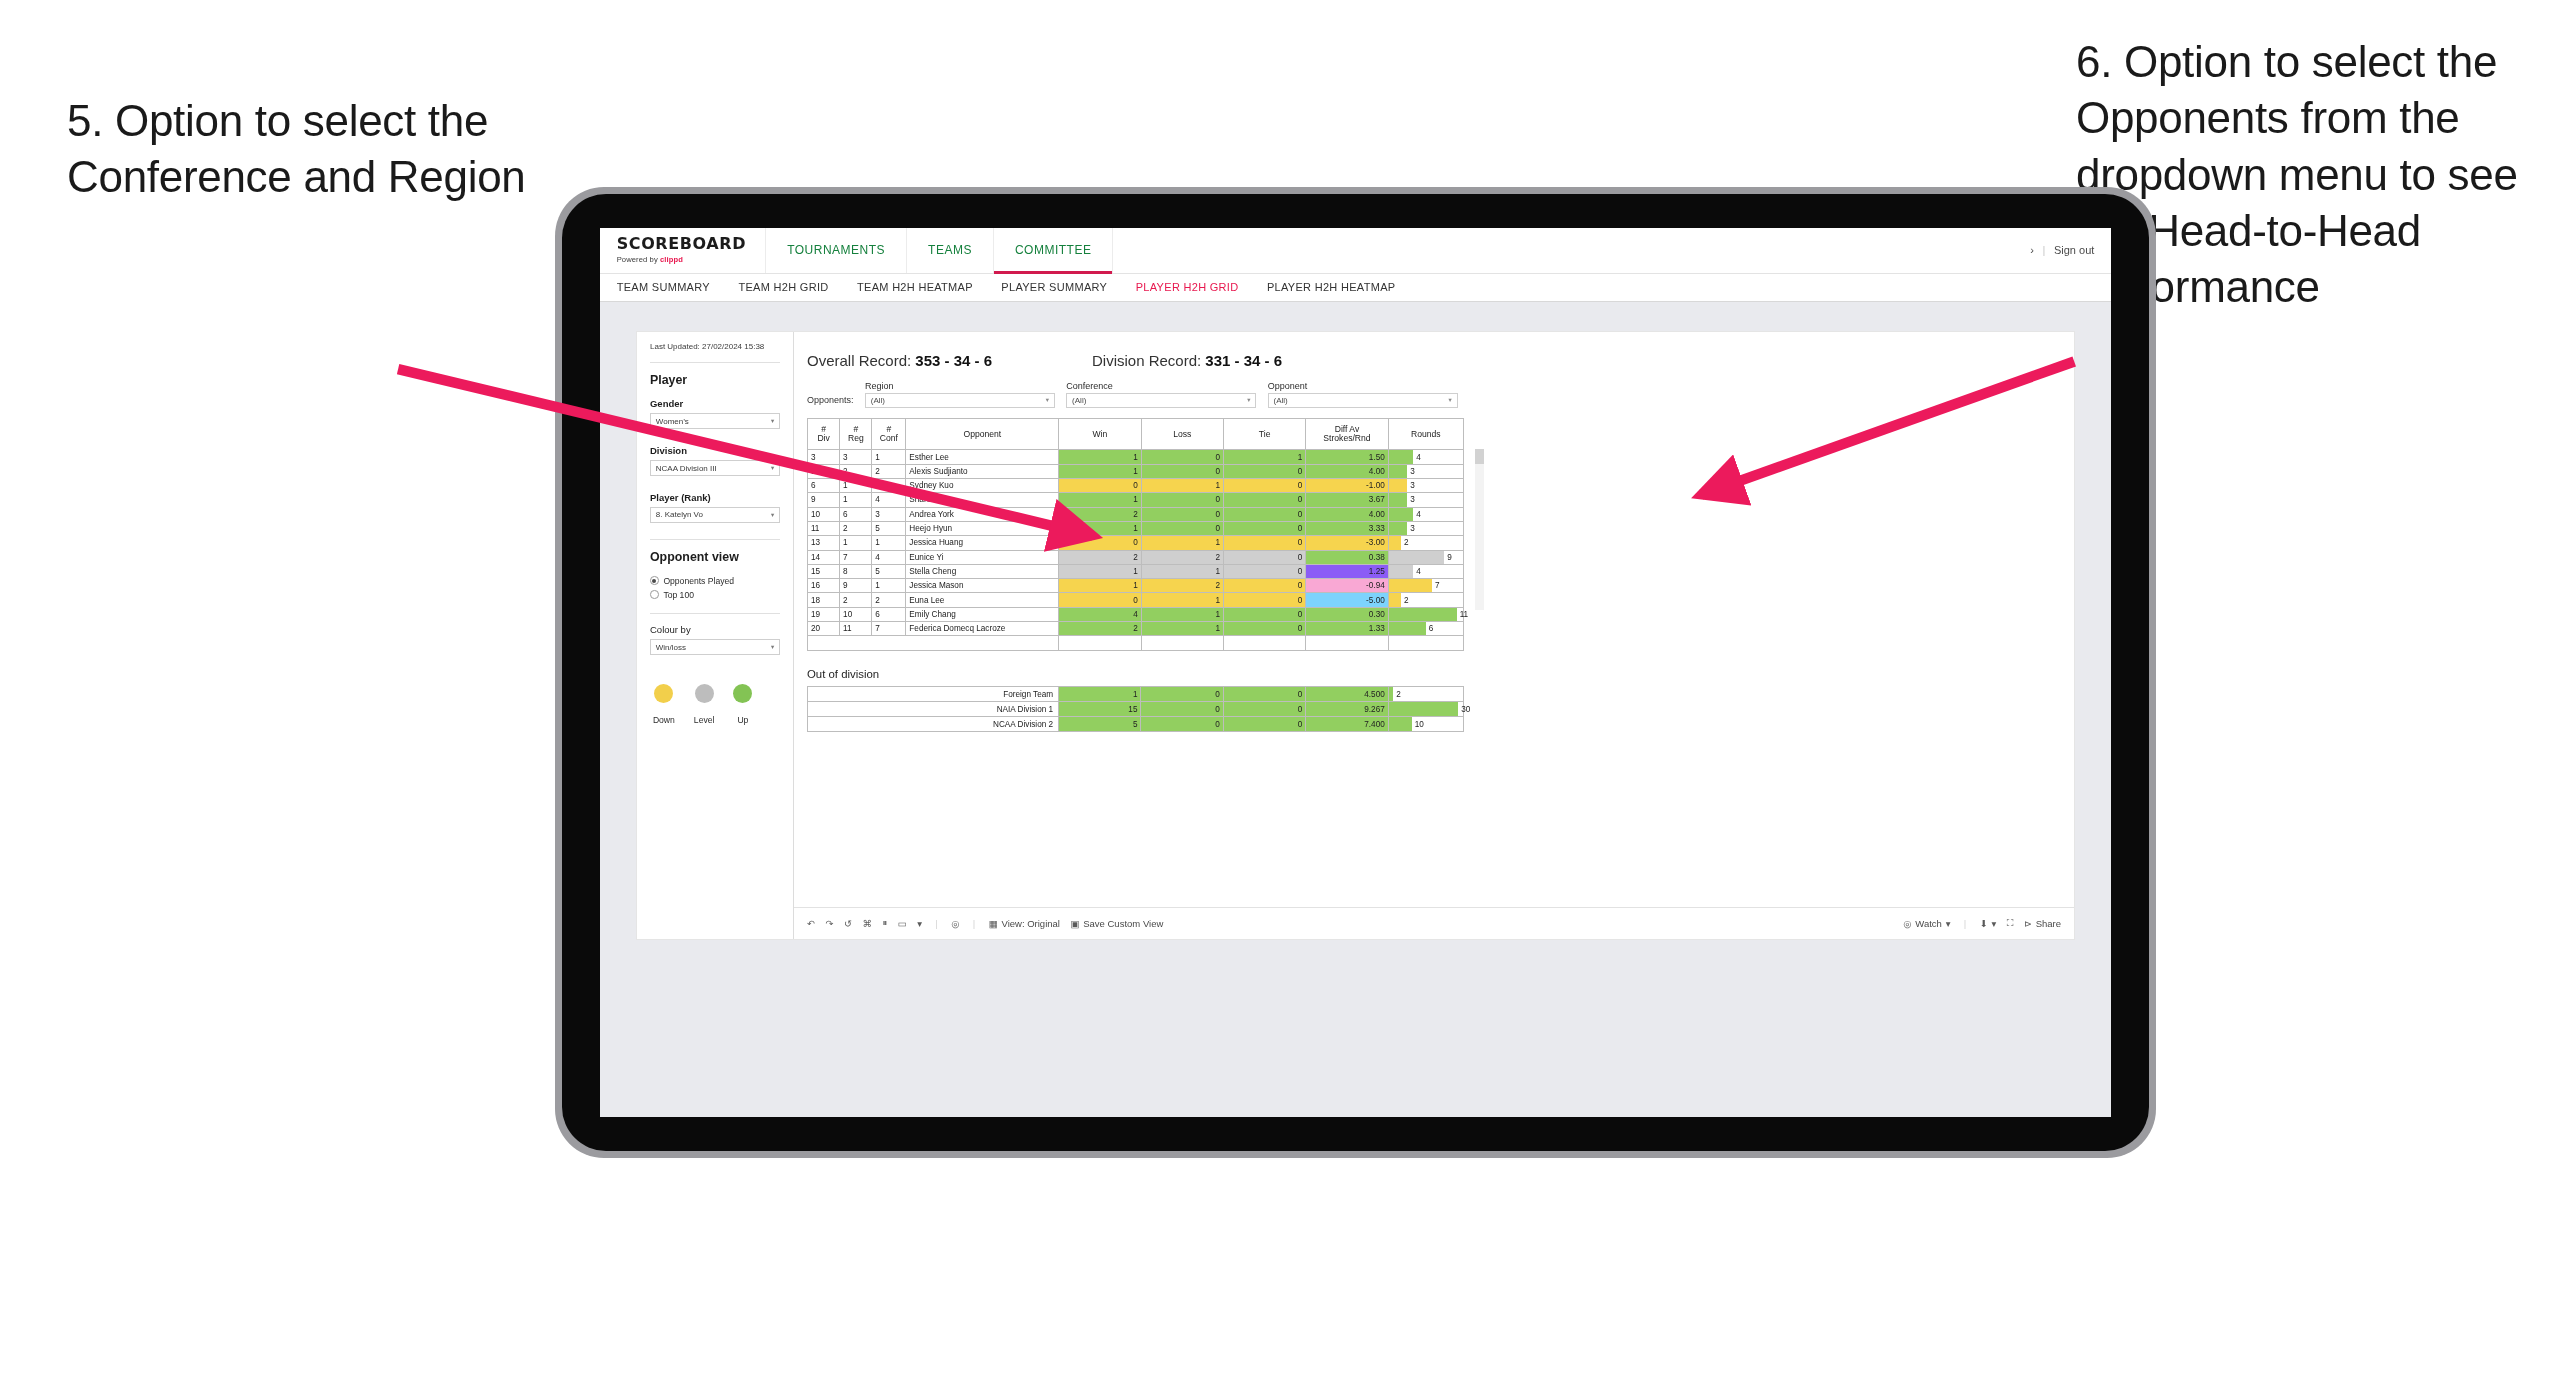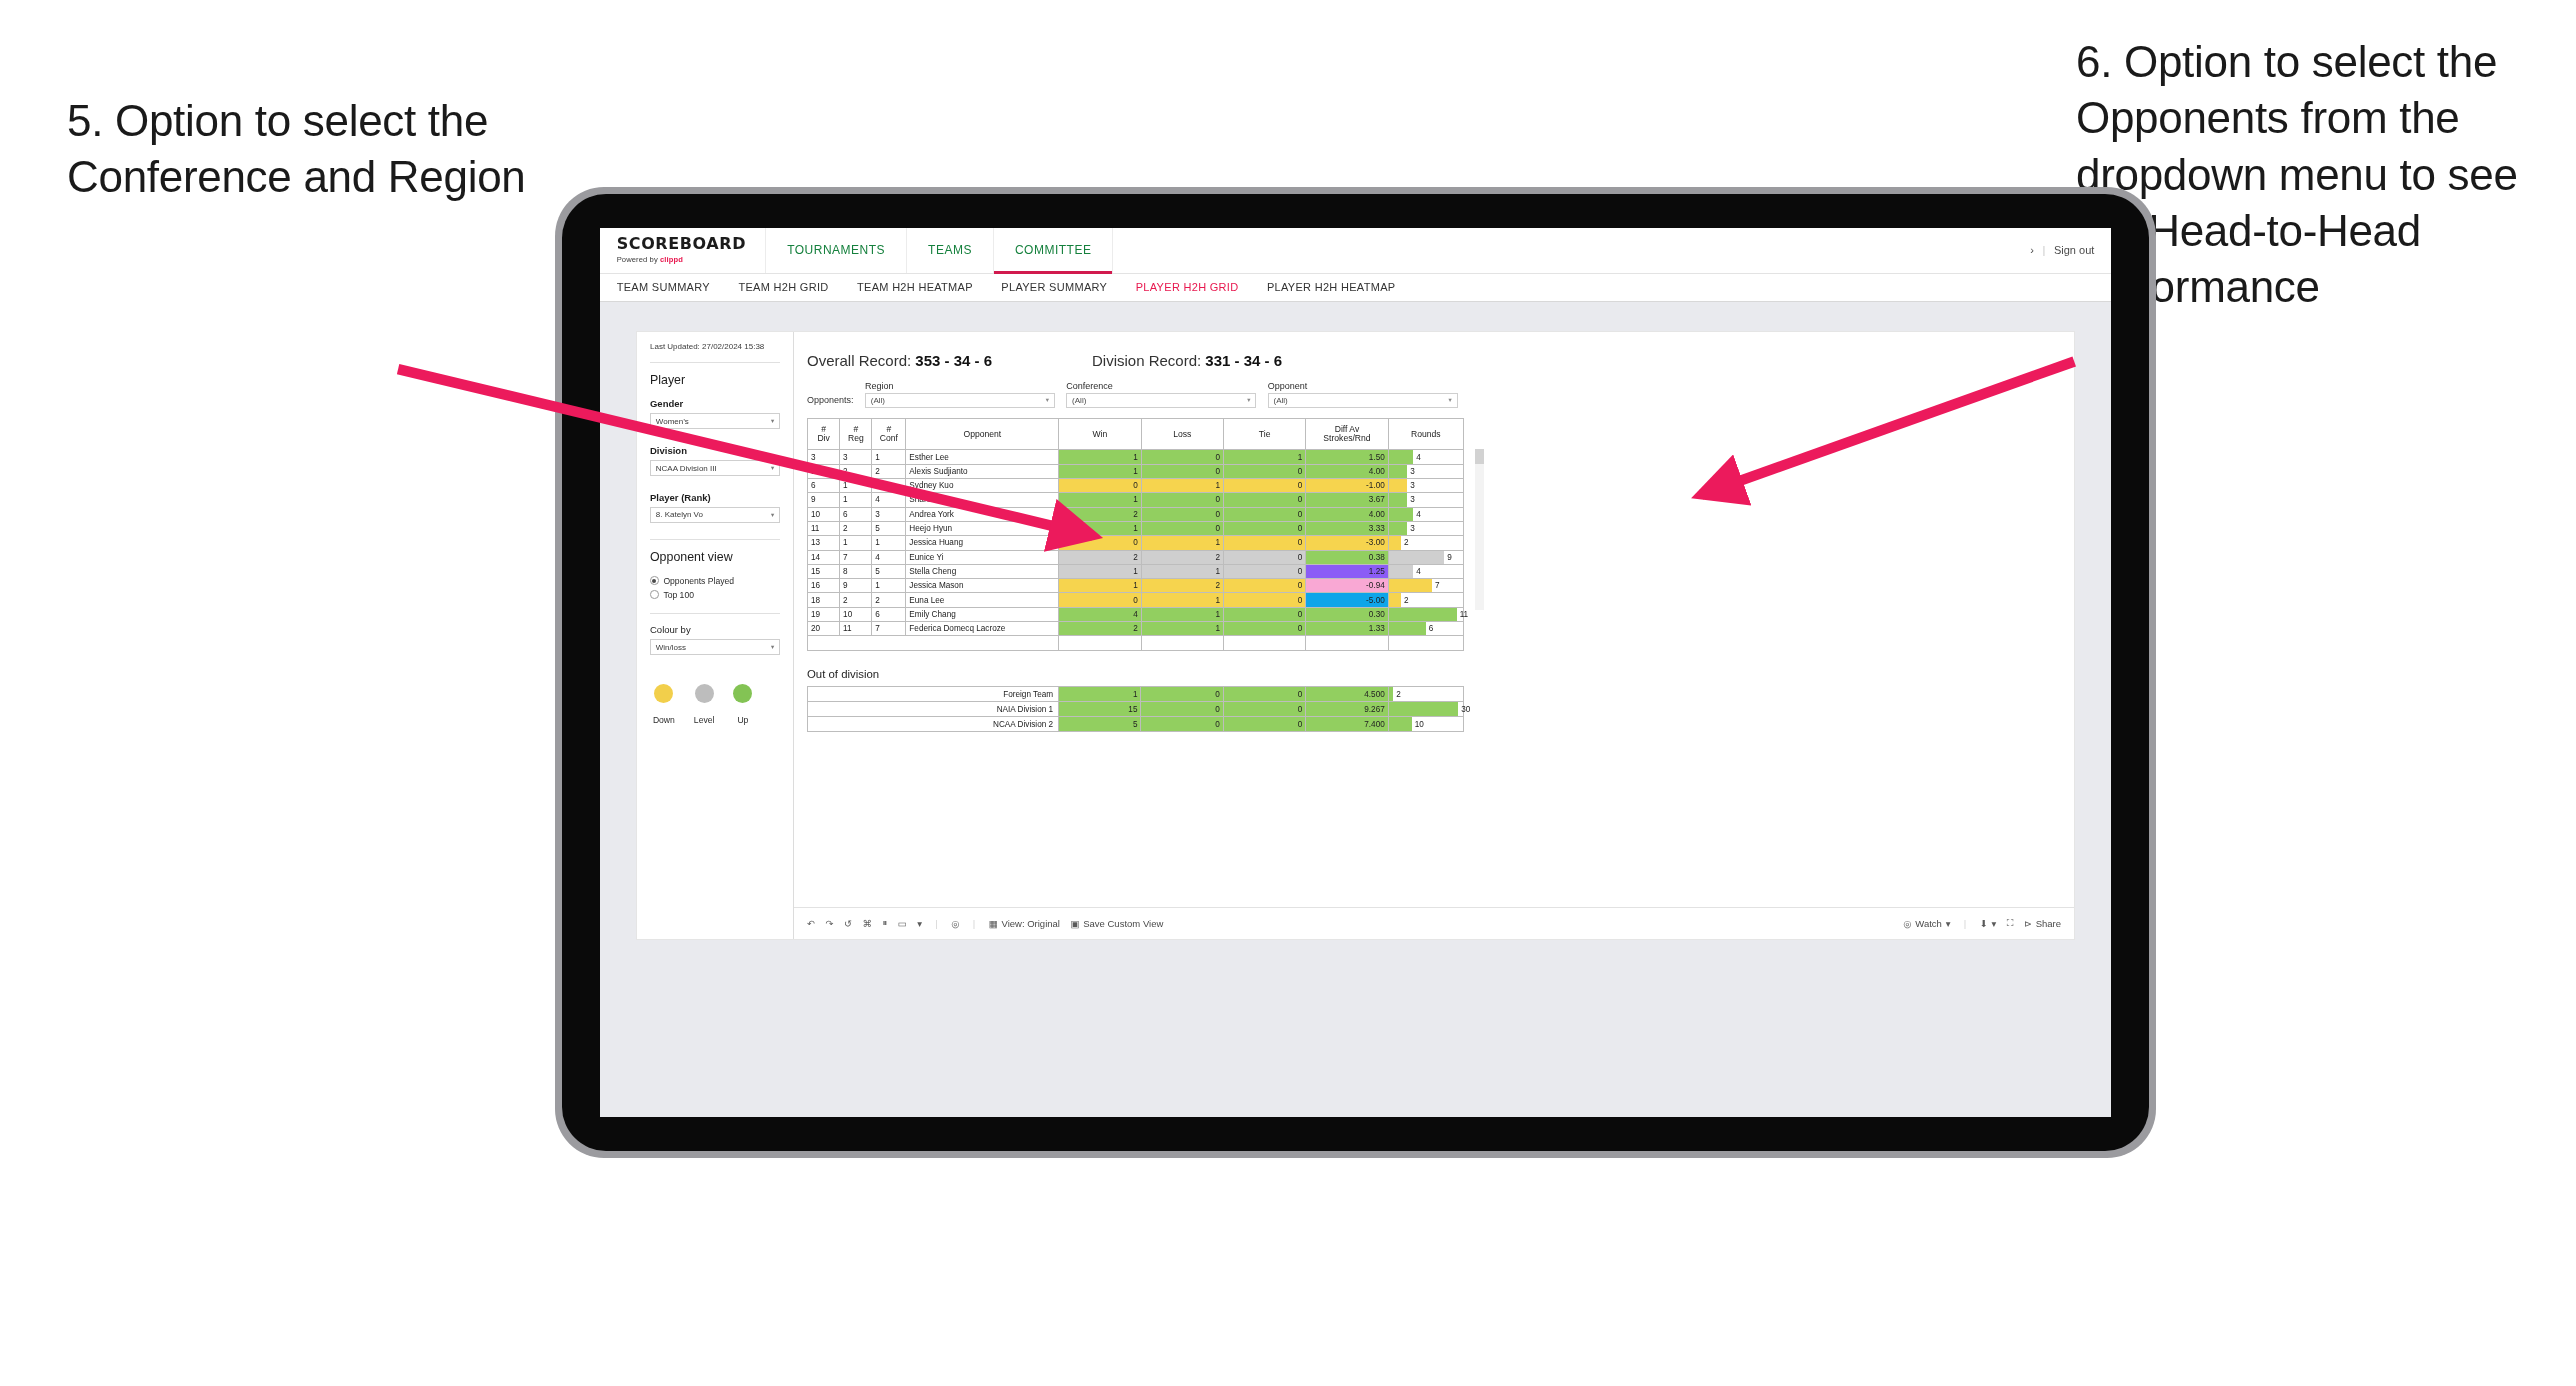--- a/index.html
+++ b/index.html
@@ -118,21 +118,21 @@
 
   
   #sidebar {
     width: 157px; flex:0 0 157px;
     border-right:1px solid #dcdcdc;
     padding: 10.5px 12.4px 0 13.3px;
     font-size: 8.6px; color:#2c2c2c;
   }
   .last-updated { font-size: 8px; color:#3b3b3b; line-height:1.35; }
   .sb-rule { border-top:1px solid #e0e0e0; margin: 8.6px 0 10.5px 0; }
-  .sb-h { font-size: 12.4px; font-weight:400; color:#1d1d1d; margin-bottom: 11.4px; }
+  .sb-h { font-size: 12.4px; font-weight:700; color:#1d1d1d; margin-bottom: 11.4px; }
   .sb-label { font-size: 9.5px; font-weight:700; color:#1d1d1d; margin-bottom:3.8px; }
   .sb-field { margin-bottom: 16px; }
   .sel {
     border:1px solid #cfcfcf; background:#fff; height:16px;
     display:flex; align-items:center; justify-content:space-between;
     padding: 0 3.8px 0 4.8px; font-size:8px; color:#3a3a3a;
   }
   .sel .caret { font-size:5.7px; color:#7c7c7c; }
   .radio-row { display:flex; align-items:center; gap:4.8px; margin-bottom:3.8px; font-size:8.6px; }
   .radio { width:8.6px; height:8.6px; border-radius:50%; border:1px solid #9a9a9a; background:#fff;
@@ -513,21 +513,21 @@
                       </td>
                     </tr>
                     <tr>
                       <td class="idx">18</td>
                       <td class="idx">2</td>
                       <td class="idx">2</td>
                       <td class="opp">Euna Lee</td>
                       <td class="n" style="background:#f6d44e">0</td>
                       <td class="n" style="background:#f6d44e">1</td>
                       <td class="n" style="background:#f6d44e">0</td>
-                      <td class="n" style="background:#0ea5e9">-5.00</td>
+                      <td class="n" style="background:#7dd3fc">-5.00</td>
                       <td class="rnd">
                         <span class="rnd-bar" style="width:16.666666666666664%;background:#f6d44e"></span>
                         <span class="rnd-val" style="left:16.666666666666664%">2</span>
                       </td>
                     </tr>
                     <tr>
                       <td class="idx">19</td>
                       <td class="idx">10</td>
                       <td class="idx">6</td>
                       <td class="opp">Emily Chang</td>

